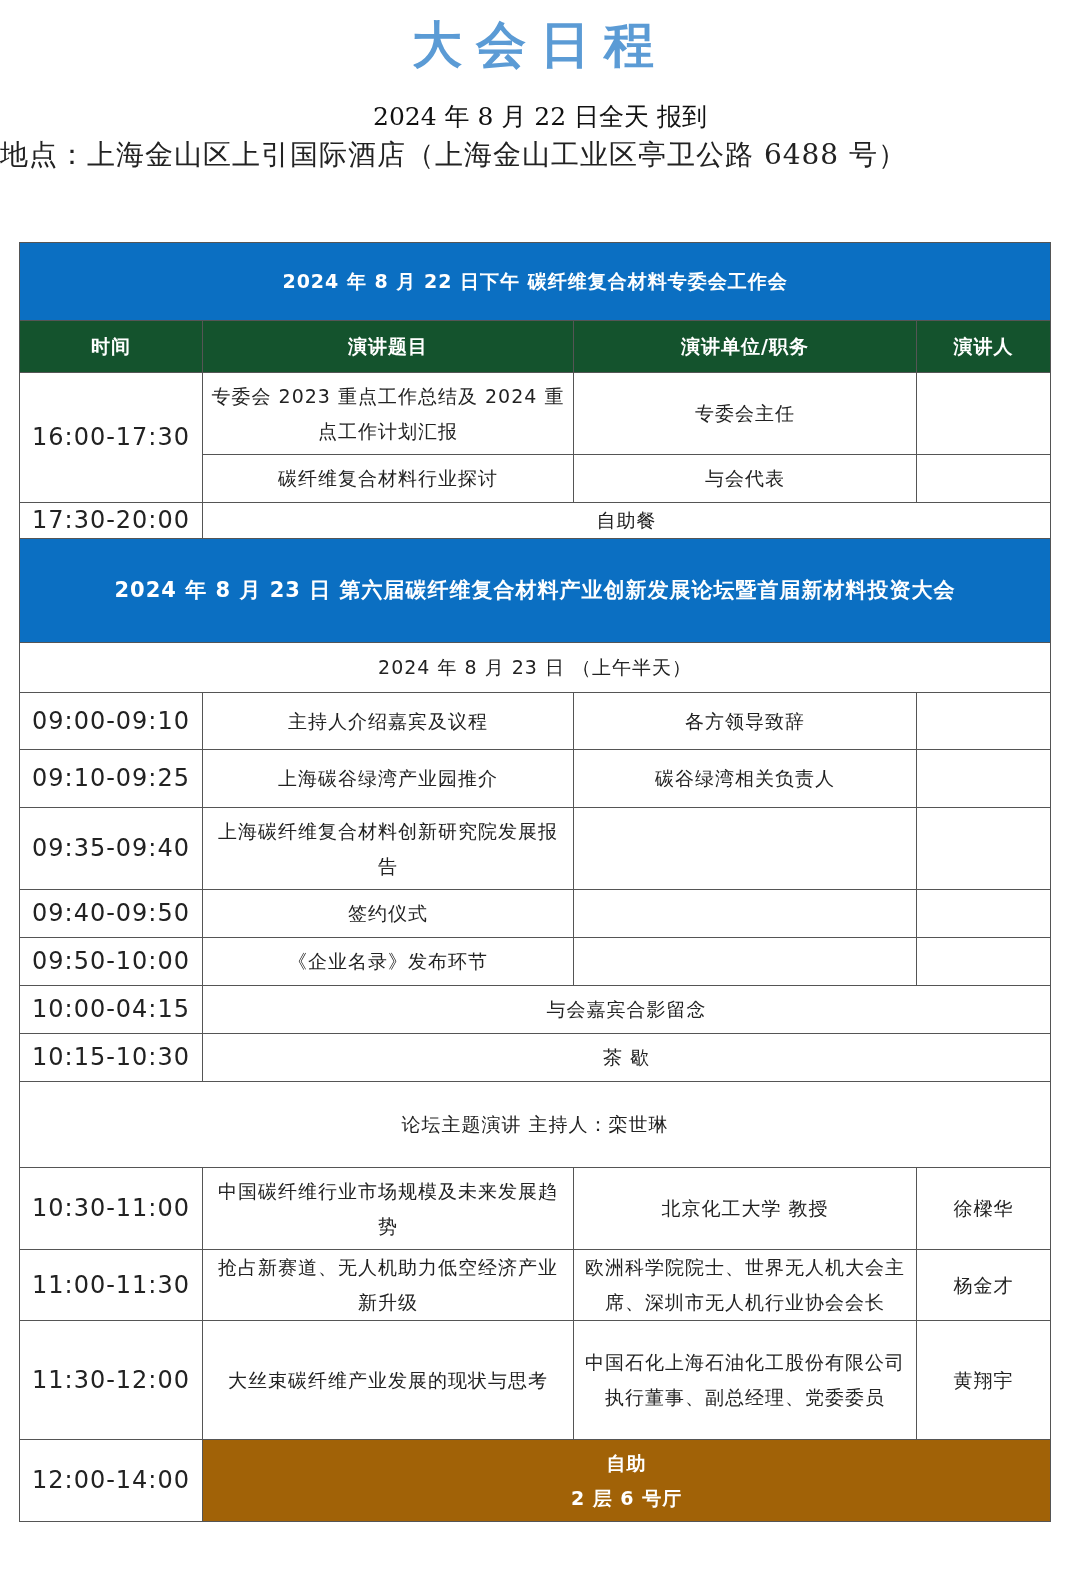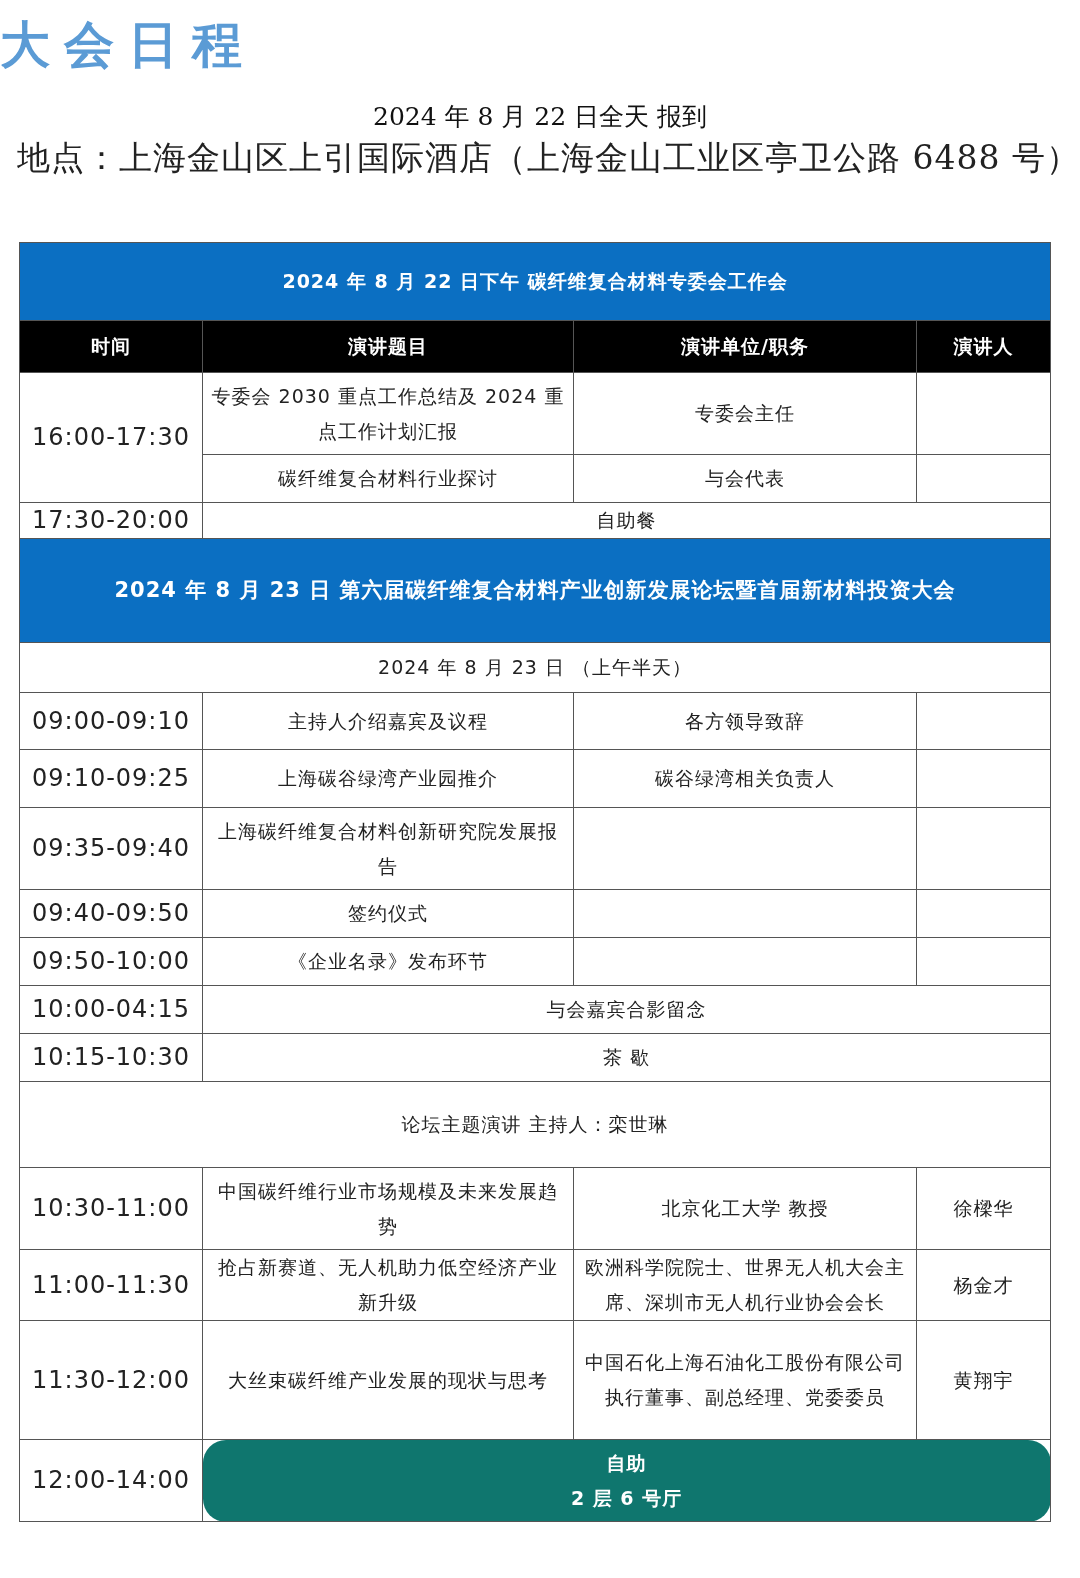--- a/index.html
+++ b/index.html
@@ -1,27 +1,27 @@
 <!DOCTYPE html>
 <html><head>
 <meta charset="utf-8">
 <style>
   html, body { margin:0; padding:0; background:#ffffff; }
   body { width:1080px; height:1578px; position:relative; font-family:"DejaVu Sans", "Liberation Sans", sans-serif; color:#1a1a1a; overflow:hidden; }
-  .title { position:absolute; left:0; top:12px; width:1080px; text-align:left; font-size:50px; font-weight:bold; color:#5b9bd5; letter-spacing:14px; font-family:"DejaVu Serif", serif; }
+  .title { position:absolute; left:0; top:12px; width:1080px; text-align:center; font-size:50px; font-weight:bold; color:#5b9bd5; letter-spacing:14px; font-family:"DejaVu Serif", serif; }
   .sub1 { position:absolute; left:0; top:100px; width:1080px; text-align:center; font-size:25px; font-weight:normal; color:#111; font-family:"DejaVu Serif", serif; }
-  .sub2 { position:absolute; left:0; top:136px; width:1080px; text-align:right; font-size:33px; color:#222; font-family:"DejaVu Serif", serif; letter-spacing:1px; }
+  .sub2 { position:absolute; left:0; top:136px; width:1080px; text-align:left; font-size:28px; color:#222; font-family:"DejaVu Serif", serif; letter-spacing:1px; }
   table { position:absolute; left:19px; top:242px; width:1031px; border-collapse:collapse; table-layout:fixed;padding-left:33px; }
   td { border:1.5px solid #555; text-align:center; vertical-align:middle; font-size:19px; line-height:35px; padding:0 8px; color:#222; letter-spacing:1px; }
   td.time { font-size:24px; letter-spacing:1px; }
   .blue { background:#0b6fc2; color:#ffffff; font-weight:bold; }
-  .colhead td { background:#000000; color:#ffffff; font-weight:bold; font-size:19px; }
+  .colhead td { background:#14532d; color:#ffffff; font-weight:bold; font-size:19px; }
   .section-big { font-size:21px; }
   .bold { font-weight:normal; }
-  .lunch { background:#0f766e; color:#ffffff; font-weight:bold;border-radius:23px; }
+  .lunch { background:#a16207; color:#ffffff; font-weight:bold; }
 </style>
 </head>
 <body>
 
 <div class="title">大会日程</div>
 <div class="sub1">2024 年 8 月 22 日全天  报到</div>
 <div class="sub2">地点：上海金山区上引国际酒店（上海金山工业区亭卫公路 6488 号）</div>
 
 <table>
   <colgroup>
@@ -35,21 +35,21 @@
     <td colspan="4" class="blue">2024 年 8 月 22 日下午  碳纤维复合材料专委会工作会</td>
   </tr>
   <tr class="colhead" style="height:52px">
     <td>时间</td>
     <td>演讲题目</td>
     <td>演讲单位/职务</td>
     <td>演讲人</td>
   </tr>
   <tr style="height:82px">
     <td rowspan="2" class="time">16:00-17:30</td>
-    <td>专委会 2030 重点工作总结及 2024 重点工作计划汇报</td>
+    <td>专委会 2023 重点工作总结及 2024 重点工作计划汇报</td>
     <td>专委会主任</td>
     <td></td>
   </tr>
   <tr style="height:48px">
     <td>碳纤维复合材料行业探讨</td>
     <td>与会代表</td>
     <td></td>
   </tr>
   <tr style="height:32px">
     <td class="time">17:30-20:00</td>

